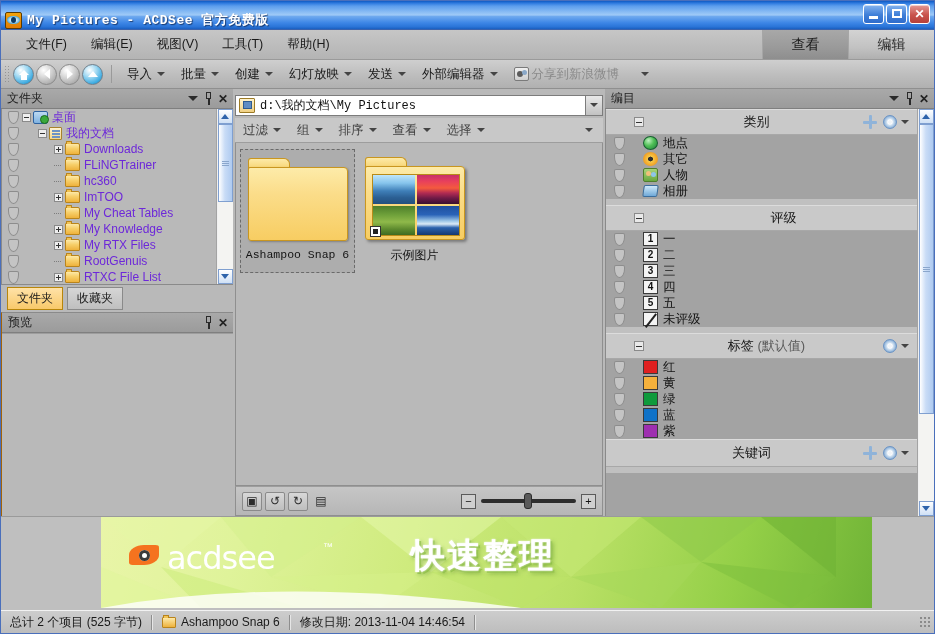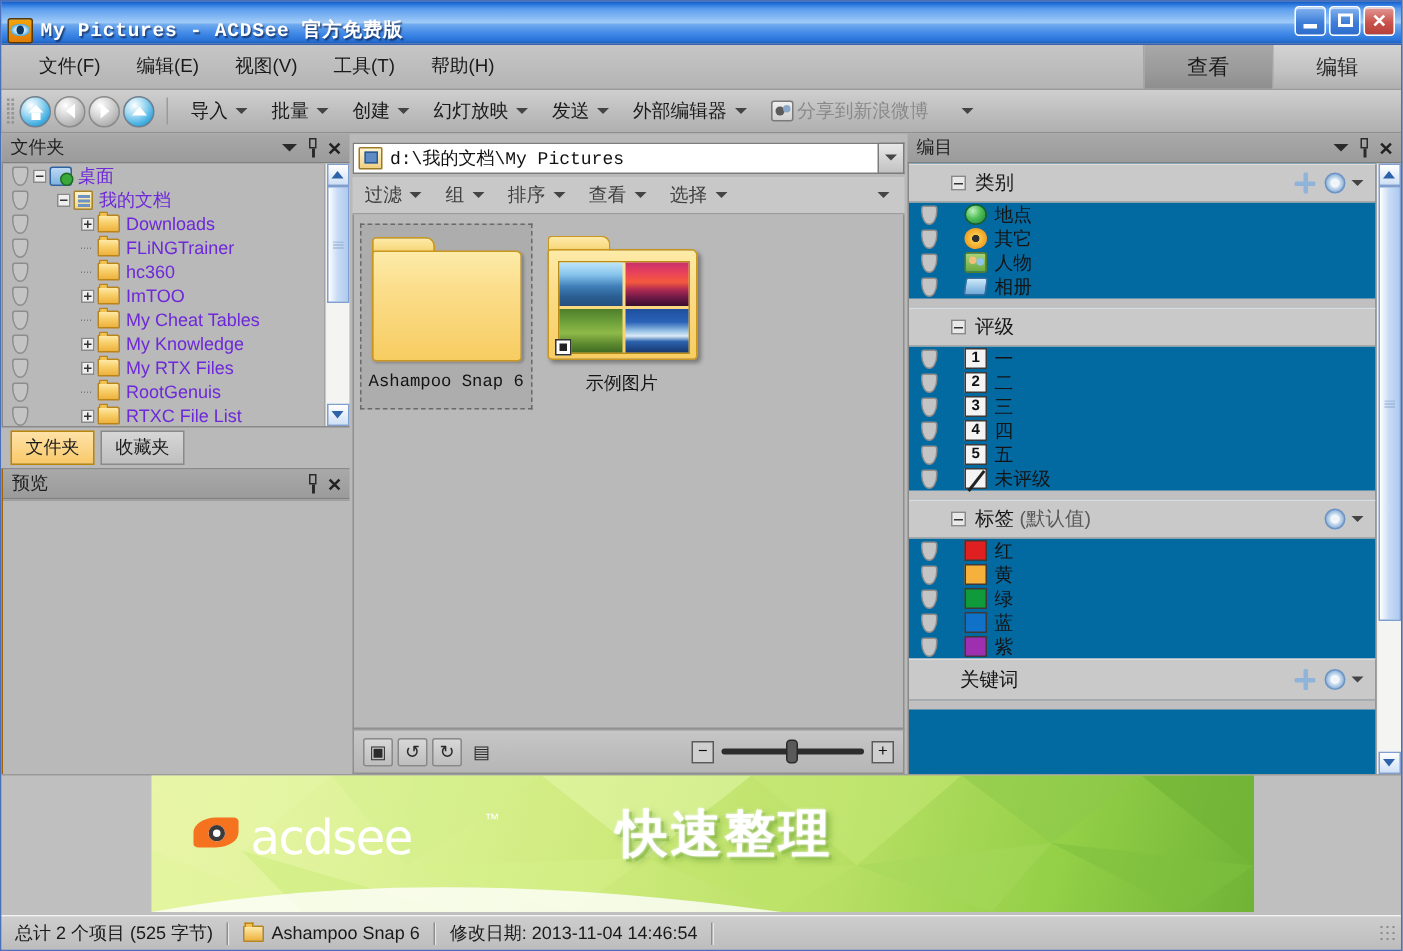--- a/index.html
+++ b/index.html
@@ -275,21 +275,21 @@
   }
   .ibtn.flat{border:none;background:transparent;}
   .zoomwrap{margin-left:auto;display:flex;align-items:center;gap:5px;}
   .zbox{width:15px;height:15px;border:1px solid #5a5a5a;box-sizing:border-box;background:#cfcfcf;
     display:flex;align-items:center;justify-content:center;font-size:11px;color:#111;line-height:1;}
   .ztrack{width:95px;height:4px;background:#2d2d2d;position:relative;border-radius:2px;}
   .zthumb{position:absolute;left:43px;top:-6px;width:8px;height:16px;background:#5a5a5a;border:1px solid #2b2b2b;border-radius:3px;box-sizing:border-box;}
 
   
   .cat-wrap{flex:1;display:flex;min-height:0;border-left:1px solid #8a8a8a;}
-  .cat{flex:1;overflow:hidden;background:#0369a1;position:relative;}
+  .cat{flex:1;overflow:hidden;background:#a3a3a3;position:relative;text-align:center;}
   .grp{
     height:24px;display:flex;align-items:center;background:#c9c9c9;
     border-top:1px solid #dcdcdc;border-bottom:1px solid #a8a8a8;padding-left:28px;
   }
   .grp .exp{
     width:10px;height:10px;border:1px solid #8a8a8a;background:#e9e9e9;box-sizing:border-box;
     position:relative;margin-right:6px;flex:0 0 10px;
   }
   .grp .exp::before{content:"";position:absolute;left:1px;top:3.5px;width:6px;height:1px;background:#333;}
   .grp .gt{font-size:13px;color:#151515;flex:1;white-space:nowrap;}
@@ -319,20 +319,21 @@
   .swatch{width:14px;height:14px;border:1px solid #3a3a3a;box-sizing:border-box;}
   .kwrow{height:26px;display:flex;align-items:center;background:#c9c9c9;border-top:1px solid #dcdcdc;border-bottom:1px solid #a8a8a8;padding-left:34px;}
   .kwrow .gt{font-size:13px;color:#151515;flex:1;}
   .gap{height:6px;background:#c0c0c0;}
 
   
   .banner-row{flex:0 0 93px;height:93px;display:flex;background:#bfbfbf;border-top:1px solid #9a9a9a;position:relative;}
   .banner{
     position:absolute;left:100px;top:0;width:735px;height:91px;overflow:hidden;
     background:linear-gradient(105deg,#e9f5a8 0%,#dff39a 18%,#cfeb7e 40%,#b9e065 62%,#93cf47 82%,#6fb336 100%);
+    padding-left:36px;
   }
   .logo-dot{
     position:absolute;left:28px;top:28px;width:30px;height:20px;
     background:#f5731f;border-radius:50% 12% 50% 12%;
     display:flex;align-items:center;justify-content:center;
   }
   .logo-dot::after{content:"";width:11px;height:11px;border-radius:50%;background:#fff;box-shadow:inset 0 0 0 3px #3a3a3a;}
   .logo-text{
     position:absolute;left:66px;top:22px;color:#fff;font-size:32px;letter-spacing:-1px;
     font-family:"DejaVu Sans",sans-serif;font-weight:500;

